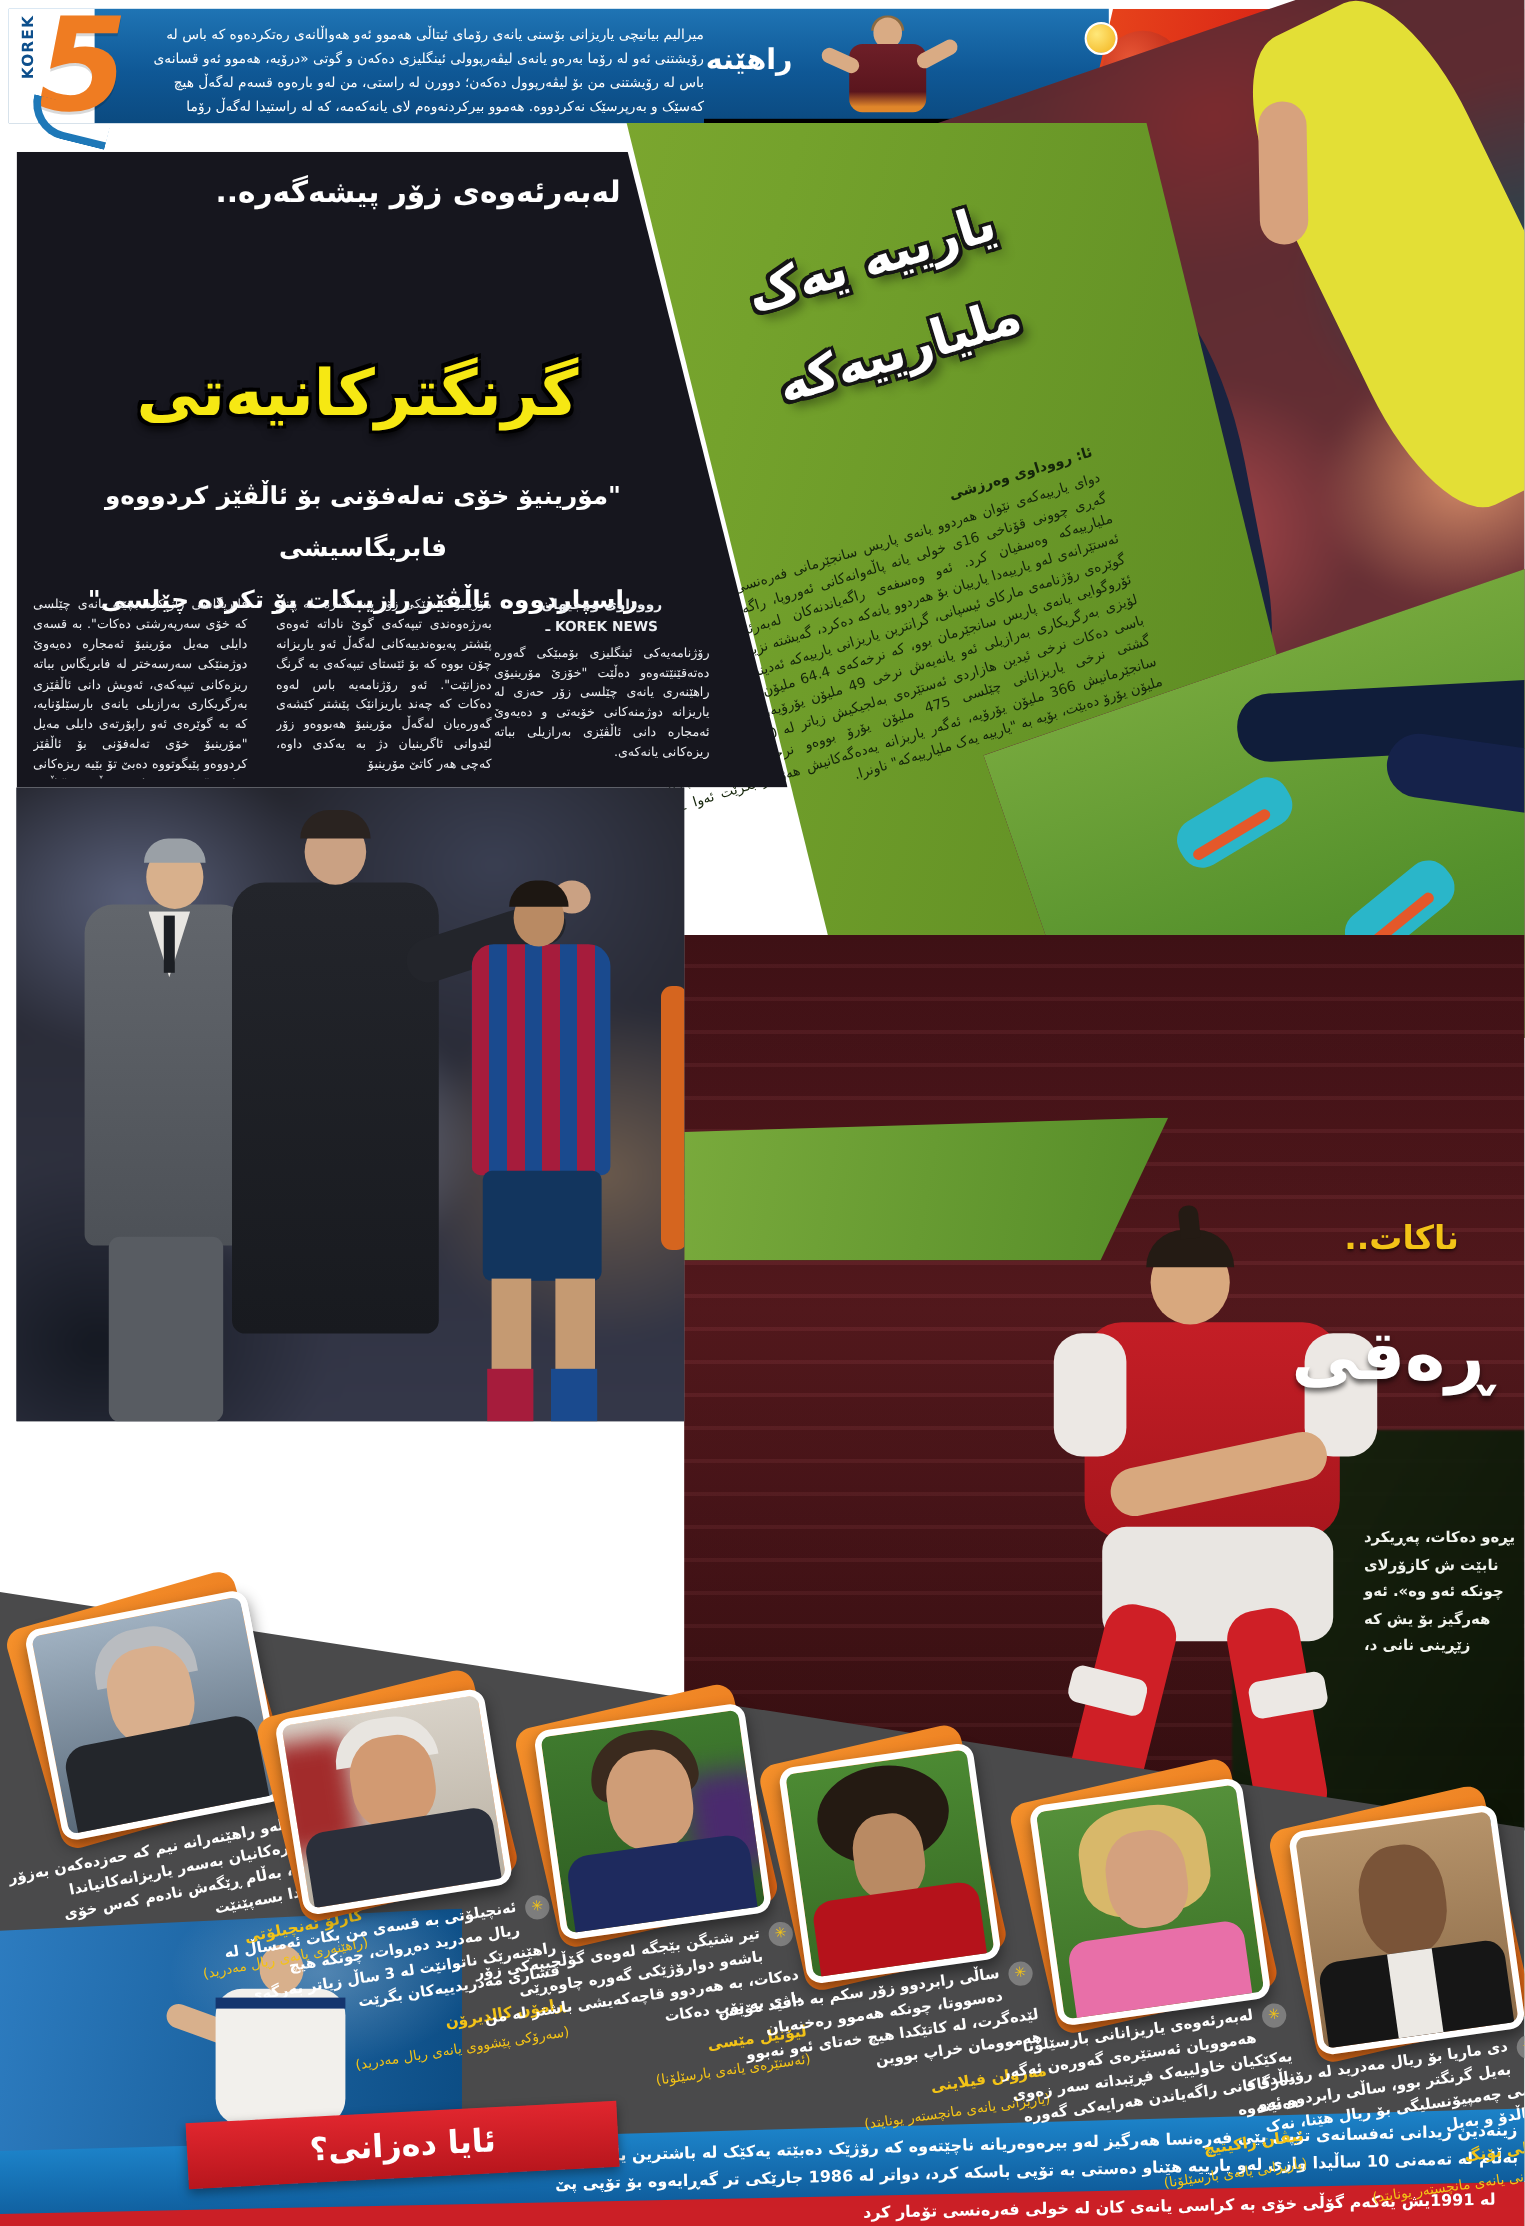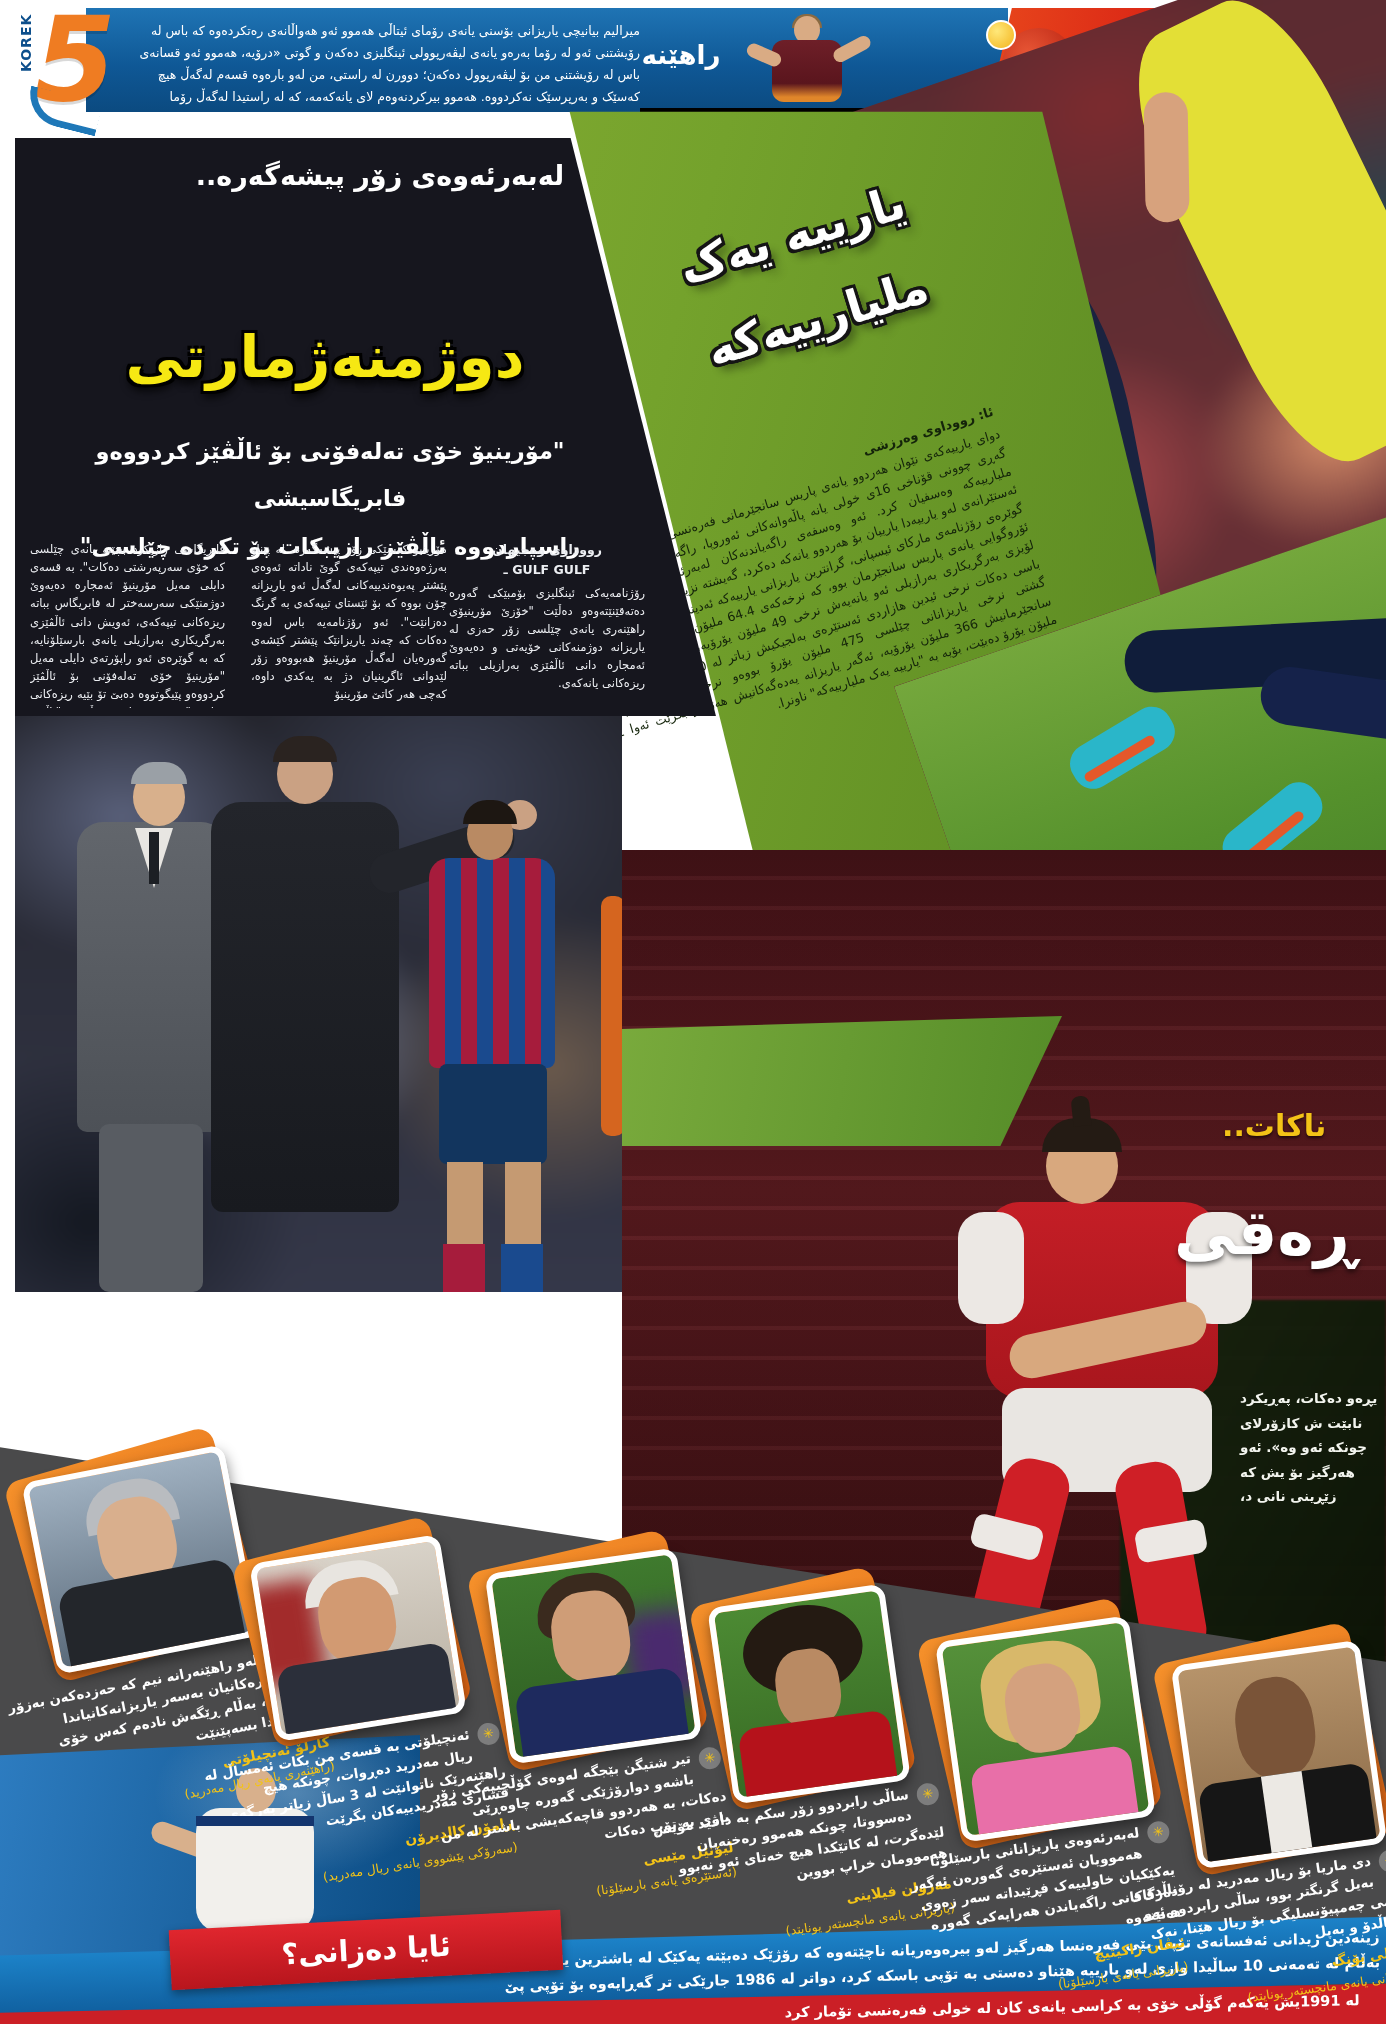--- a/index.html
+++ b/index.html
@@ -228,31 +228,31 @@
   </div>
   <div class="abs bm-body">
     <div class="bm-byline">ئا: رووداوی وه‌رزشی</div>
     <span>دوای یارییه‌که‌ی نێوان هه‌ردوو یانه‌ی پاریس سانجێرمانی فه‌ره‌نسی و چێلسی ئینگلیزی، له گه‌ڕی چوونی قۆناخی 16ی خولی یانه پاڵه‌وانه‌کانی ئه‌وروپا، راگه‌یاندنه‌کان به یارییه یه‌ک ملیارییه‌که وه‌سفیان کرد. ئه‌و وه‌سفه‌ی راگه‌یاندنه‌کان له‌به‌رئه‌وه‌بوو که نرخی ئه‌و ئه‌ستێرانه‌ی له‌و یارییه‌دا یارییان بۆ هه‌ردوو یانه‌که ده‌کرد، گه‌یشته نزیکه‌ی یه‌ک ملیار یۆرۆ. به گوێره‌ی رۆژنامه‌ی مارکای ئیسپانی، گرانترین یاریزانی یارییه‌که ئه‌دینسۆن کاڤانی هێرشبه‌ری ئۆروگوایی یانه‌ی پاریس سانجێرمان بوو، که نرخه‌که‌ی 64.4 ملیۆن یۆرۆیه. هه‌روه‌ها داڤید لۆیزی به‌رگریکاری به‌رازیلی ئه‌و یانه‌یه‌ش نرخی 49 ملیۆن یۆرۆیه، وه‌ک رۆژنامه‌ی مارکا باسی ده‌کات نرخی ئیدین هازاردی ئه‌ستێره‌ی به‌لجیکیش زیاتر له 40 ملیۆن یۆرۆیه. کۆی گشتی نرخی یاریزانانی چێلسی 475 ملیۆن یۆرۆ بووه‌و نرخی یاریزانانی پاریس سانجێرمانیش 366 ملیۆن یۆرۆیه، ئه‌گه‌ر یاریزانه یه‌ده‌گه‌کانیش هه‌ژمار بکرێت ئه‌وا 841 ملیۆن یۆرۆ ده‌بێت، بۆیه به "یارییه یه‌ک ملیارییه‌که" ناونرا.</span>
   </div>
 
   <div class="abs black-block"></div>
   <div class="abs kicker">له‌به‌رئه‌وه‌ی زۆر پیشه‌گه‌ره..</div>
   <div class="abs headline">
     <br>
-    <span>دوژمنه‌ژمار‌تی</span>
+    <span>گرنگتر‌کانیه‌تی</span>
   </div>
   <div class="abs subhead">
     <span>"مۆرینیۆ خۆی ته‌له‌فۆنی بۆ ئاڵڤێز کردووه‌و فابریگاسیشی</span><br>
     <span>راسپاردووه ئاڵڤێز رازیبکات بۆ تکرده چێلسی"</span>
   </div>
   <div class="abs cols">
     <div class="col col1">
       <div class="col-src">
         <span>رووداوی وه‌جیهان</span><br>
-        <span>GULF GULF ـ</span>
+        <span>KOREK NEWS ـ</span>
       </div>
       <span>رۆژنامه‌یه‌کی ئینگلیزی بۆمبێکی گه‌وره ده‌ته‌قێنێته‌وه‌و ده‌ڵێت "خۆزێ مۆرینیۆی راهێنه‌ری یانه‌ی چێلسی زۆر حه‌زی له یاریزانه دوژمنه‌کانی خۆیه‌تی و ده‌یه‌وێ ئه‌مجاره دانی ئاڵڤێزی به‌رازیلی بباته ریزه‌کانی یانه‌که‌ی.</span>
     </div>
     <div class="col col2">مۆرینیۆ که‌سێکی زۆر پیشه‌گه‌ره، له پێناو به‌رژه‌وه‌ندی تیپه‌که‌ی گوێ ناداته ئه‌وه‌ی پێشتر په‌یوه‌ندییه‌کانی له‌گه‌ڵ ئه‌و یاریزانه چۆن بووه که بۆ ئێستای تیپه‌که‌ی به گرنگ ده‌زانێت". ئه‌و رۆژنامه‌یه باس له‌وه ده‌کات که چه‌ند یاریزانێک پێشتر کێشه‌ی گه‌وره‌یان له‌گه‌ڵ مۆرینیۆ هه‌بووه‌و زۆر لێدوانی ئاگرینیان دژ به یه‌کدی داوه، که‌چی هه‌ر کاتێ مۆرینیۆ</div>
     <div class="col col3">فابریگاسی رازیکرد بچێته یانه‌ی چێلسی که خۆی سه‌رپه‌رشتی ده‌کات". به قسه‌ی دایلی مه‌یل مۆرینیۆ ئه‌مجاره ده‌یه‌وێ دوژمنێکی سه‌رسه‌ختر له فابریگاس بباته ریزه‌کانی تیپه‌که‌ی، ئه‌ویش دانی ئاڵڤێزی به‌رگریکاری به‌رازیلی یانه‌ی بارسێلۆنایه، که به گوێره‌ی ئه‌و راپۆرته‌ی دایلی مه‌یل "مۆرینیۆ خۆی ته‌له‌فۆنی بۆ ئاڵڤێز کردووه‌و پێیگوتووه ده‌بێ تۆ بێیه ریزه‌کانی چێلسی". هه‌روه‌ها ده‌شڵێت "ئاڵڤێز تاوه‌کو ئێستا له‌سه‌ر داوای مۆرینیۆ رازی نه‌بووه گرێبه‌سته‌که‌ی له‌گه‌ڵ بارسێلۆنا نوێ بکاته‌وه".</div>
   </div>
 
   <div class="abs gm">
     <div class="abs g-torso"></div>
     <div class="abs g-shirt"></div>

